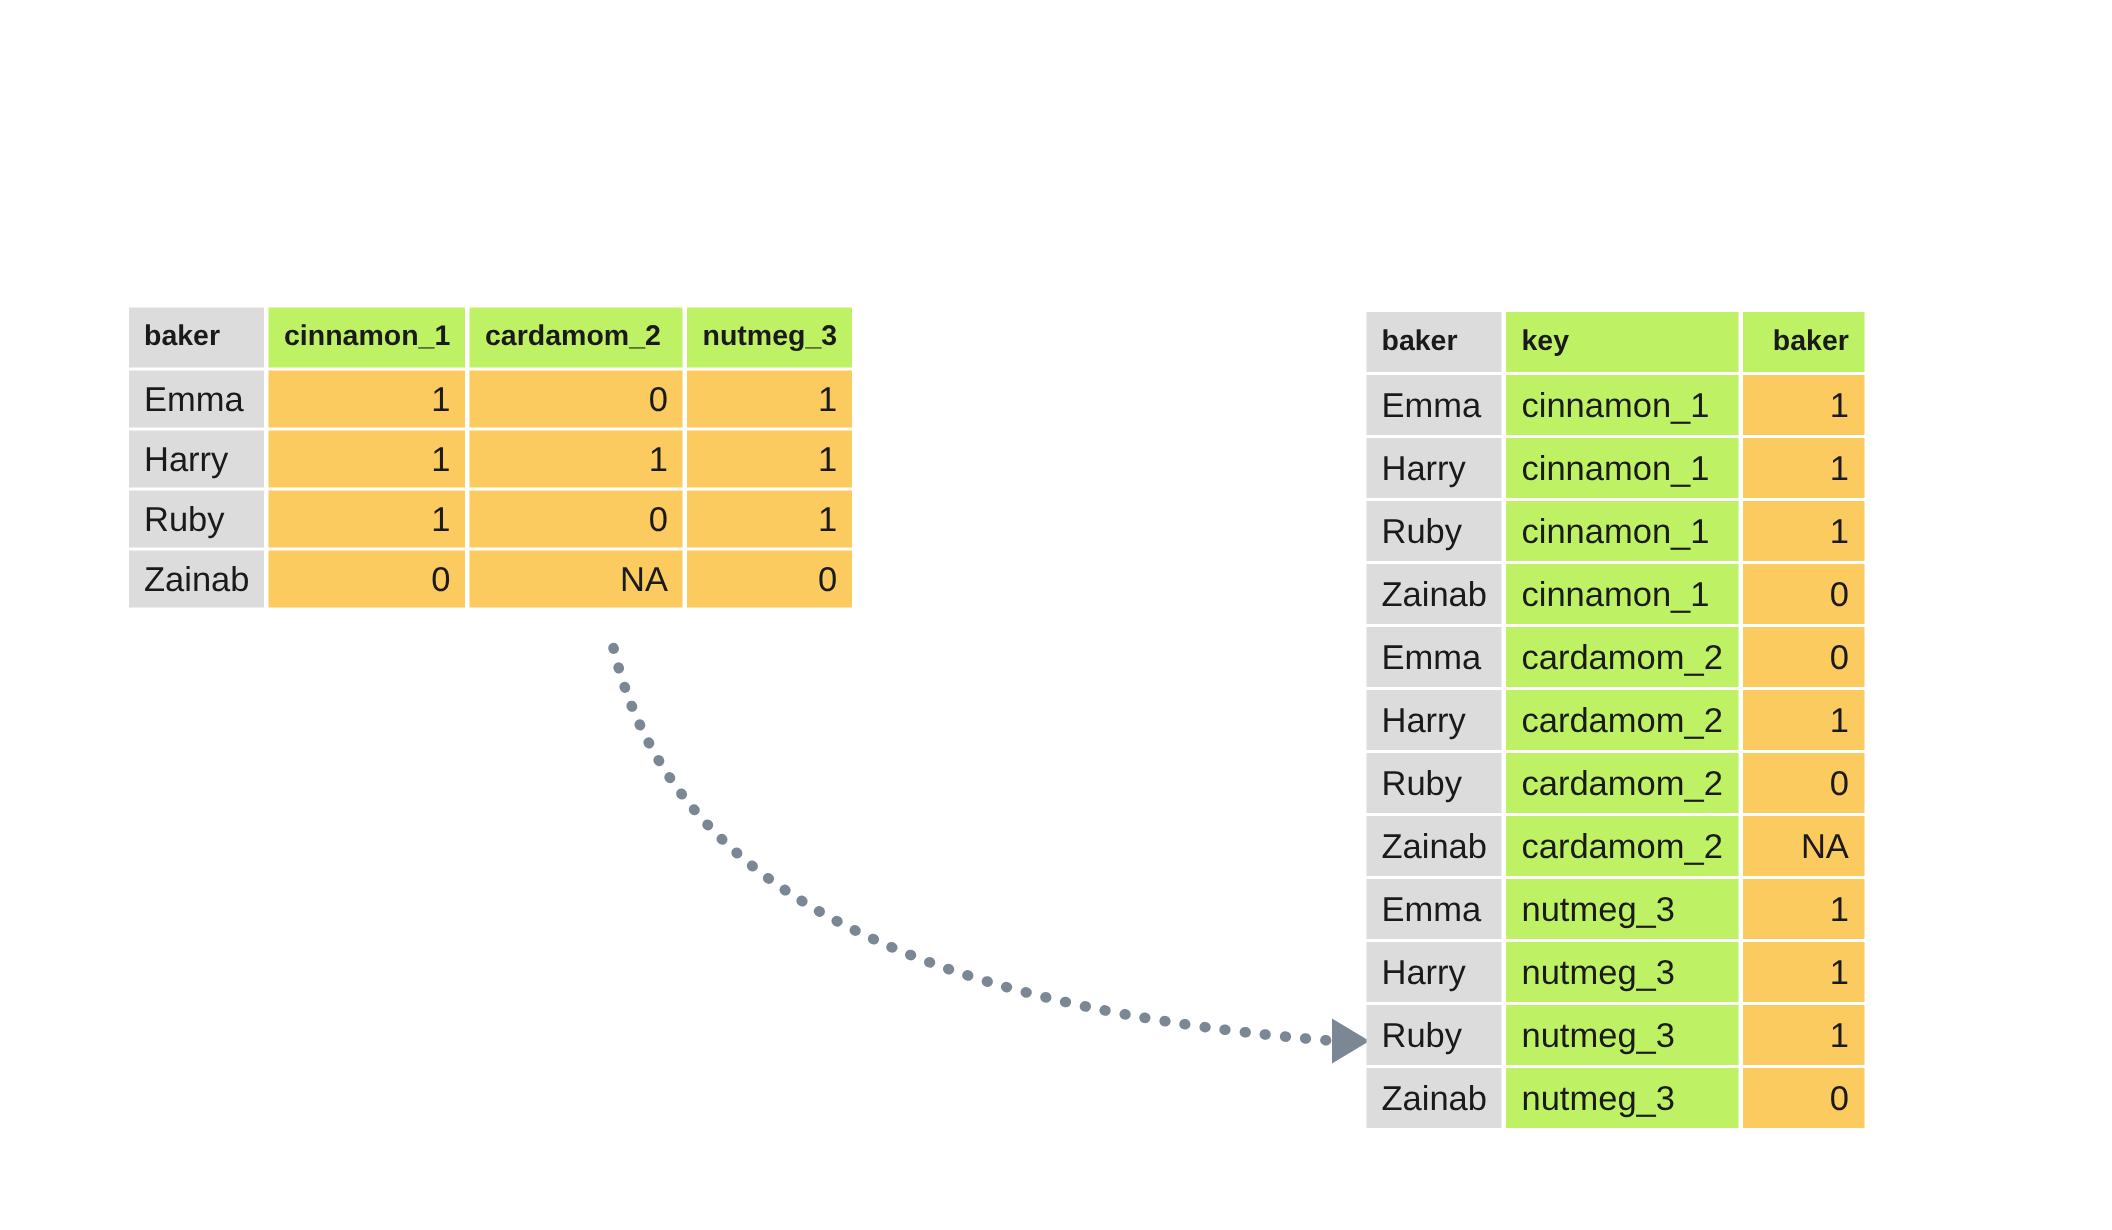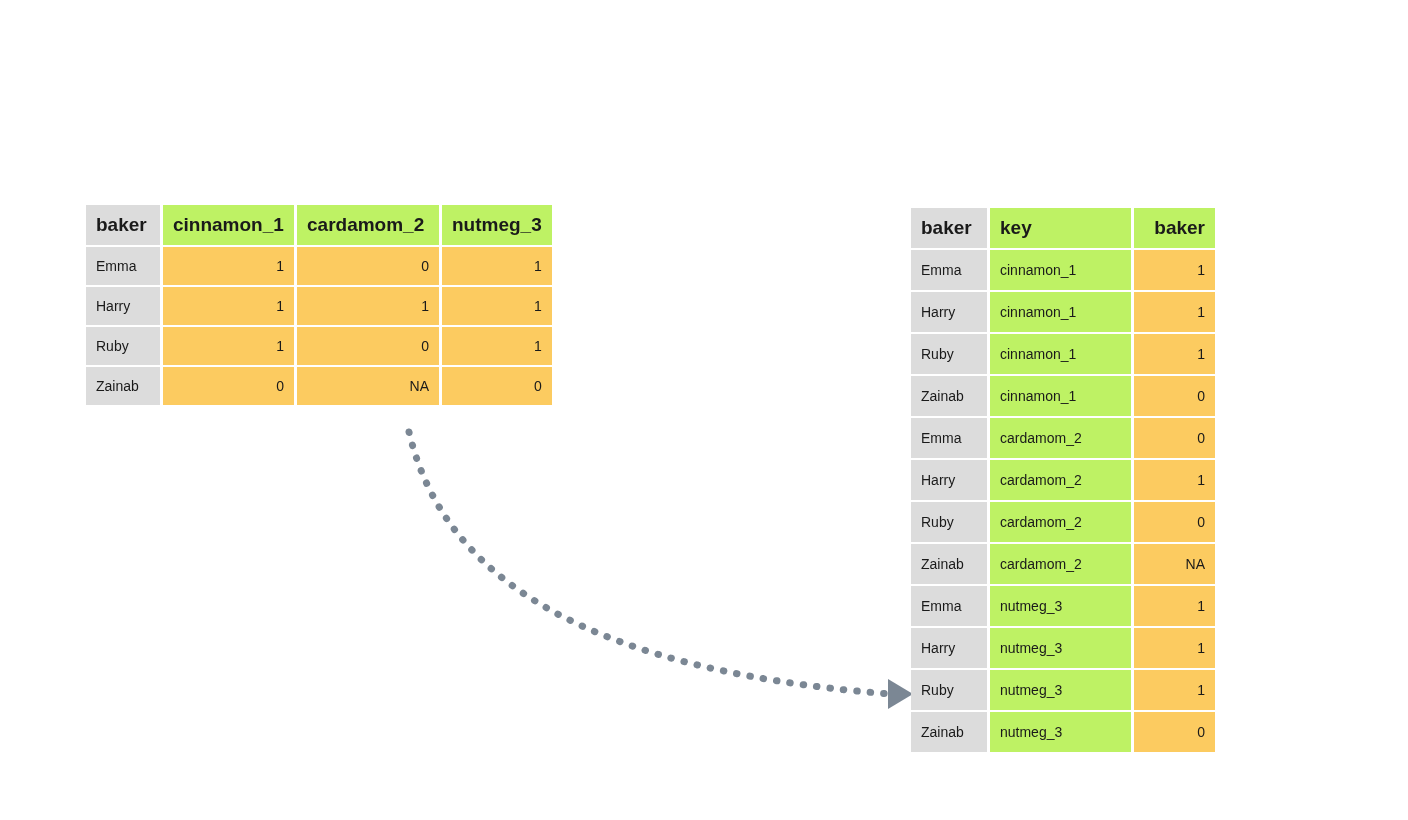--- a/index.html
+++ b/index.html
@@ -30,21 +30,21 @@
     position: absolute;
     border-collapse: separate;
     border-spacing: 3px 2px;
     table-layout: fixed;
   }
   .tbl td, .tbl th {
     padding: 0 10px;
     margin: 0;
     height: 38px;
     vertical-align: middle;
-    font-size: 14px;
+    font-size: 23px;
     font-weight: 400;
     color: #1a1a1a;
     white-space: nowrap;
     overflow: hidden;
   }
   .tbl th {
     font-weight: 700;
     font-size: 19px;
     height: 40px;
   }

